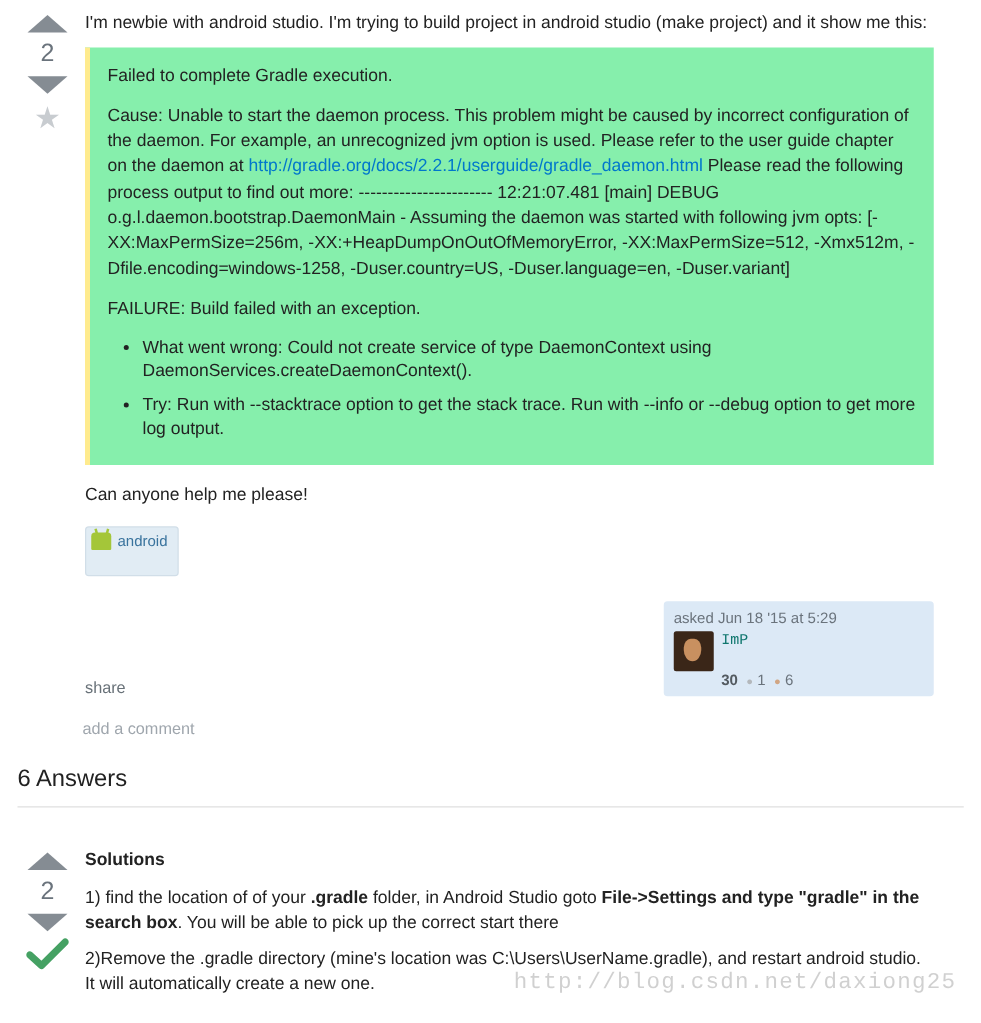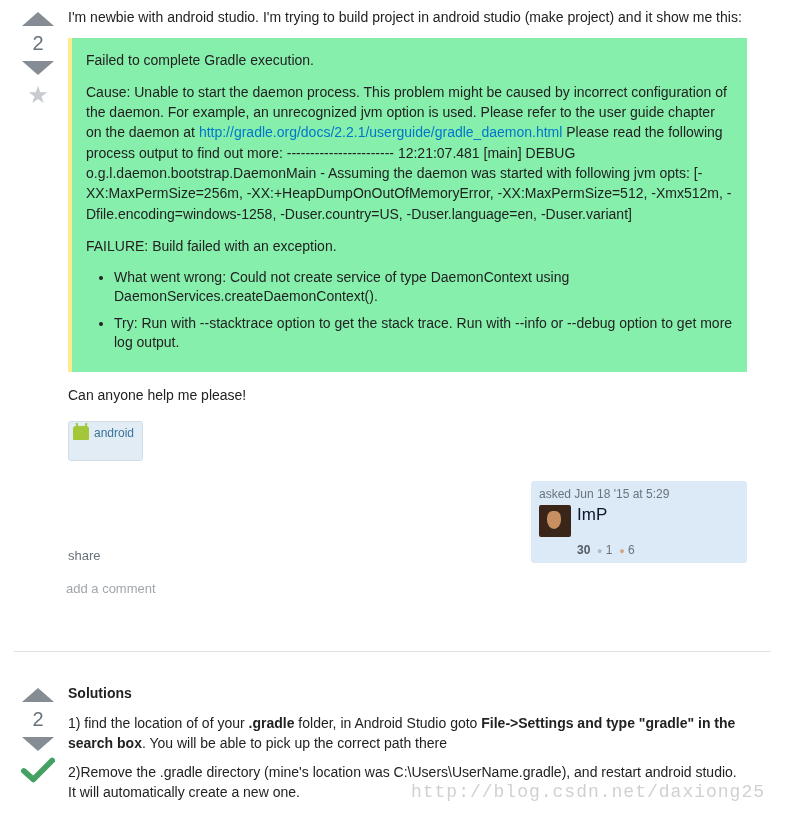--- a/index.html
+++ b/index.html
@@ -74,21 +74,21 @@
   .user-row { display: flex; }
   .avatar {
     width: 32px; height: 32px; background: #3a2618;
     border-radius: 2px; flex-shrink: 0; margin-right: 6px;
     position: relative; overflow: hidden;
   }
   .avatar::after{
     content:""; position:absolute; left:8px; top:6px; width:14px; height:18px;
     background: #c89060; border-radius: 40% 40% 50% 50%;
   }
-  .user-name { color: #0f172a; font-size: 17px; }
+  .user-name { color: #0f766e; font-size: 12px; font-family: Liberation Mono, monospace; }
   .user-stats { color: #6a737c; font-size: 12px; margin-top: 18px; }
   .rep-bold { font-weight: bold; color: #535a60;}
   .badge-dot-silver { color:#b4b8bc; font-size: 9px; }
   .badge-dot-bronze { color:#d1a684; font-size: 9px; }
   .add-comment {
     color: #9fa6ad; font-size: 13px; margin: 18px 0 14px 66px; cursor: pointer;
   }
   .answers-header-wrap {
     border-bottom: 1px solid #e0e0e0; margin: 8px 14px 0 14px;
     display: flex; justify-content: space-between; align-items: flex-end;
@@ -161,37 +161,38 @@
           </div>
         </div>
       </div>
     </div>
   </div>
 </div>
 
 <div class="add-comment">add a comment</div>
 
 <div class="answers-header-wrap">
+  <div class="answers-header">6 Answers</div>
 </div>
 
 <div class="answer-wrap" style="margin-top:24px;">
   <div class="vote-col">
     <div class="arrow-up"></div>
     <div class="vote-score">2</div>
     <div class="arrow-down"></div>
     <div class="check-mark">
       <svg width="34" height="28" viewBox="0 0 36 28">
         <path d="M3 15 L13 24 L33 4" stroke="#45a163" stroke-width="6" fill="none" stroke-linecap="round" stroke-linejoin="round"></path>
       </svg>
     </div>
   </div>
   <div class="content-col">
     <div class="post-text">
       <p class="solutions-h">Solutions</p>
       <p>
-        <span>1) find the location of of your </span><b>.gradle</b><span> folder, in Android Studio goto </span><b>File-&gt;Settings and type "gradle" in the search box</b><span>. You will be able to pick up the correct path there</span>
+        <span>1) find the location of of your </span><b>.gradle</b><span> folder, in Android Studio goto </span><b>File-&gt;Settings and type "gradle" in the search box</b><span>. You will be able to pick up the correct start there</span>
       </p>
       <p>2)Remove the .gradle directory (mine's location was C:\Users\UserName.gradle), and restart android studio. It will automatically create a new one.</p>
     </div>
   </div>
 </div>
 
 <div class="watermark">http://blog.csdn.net/daxiong25</div>
 
 </body></html>

